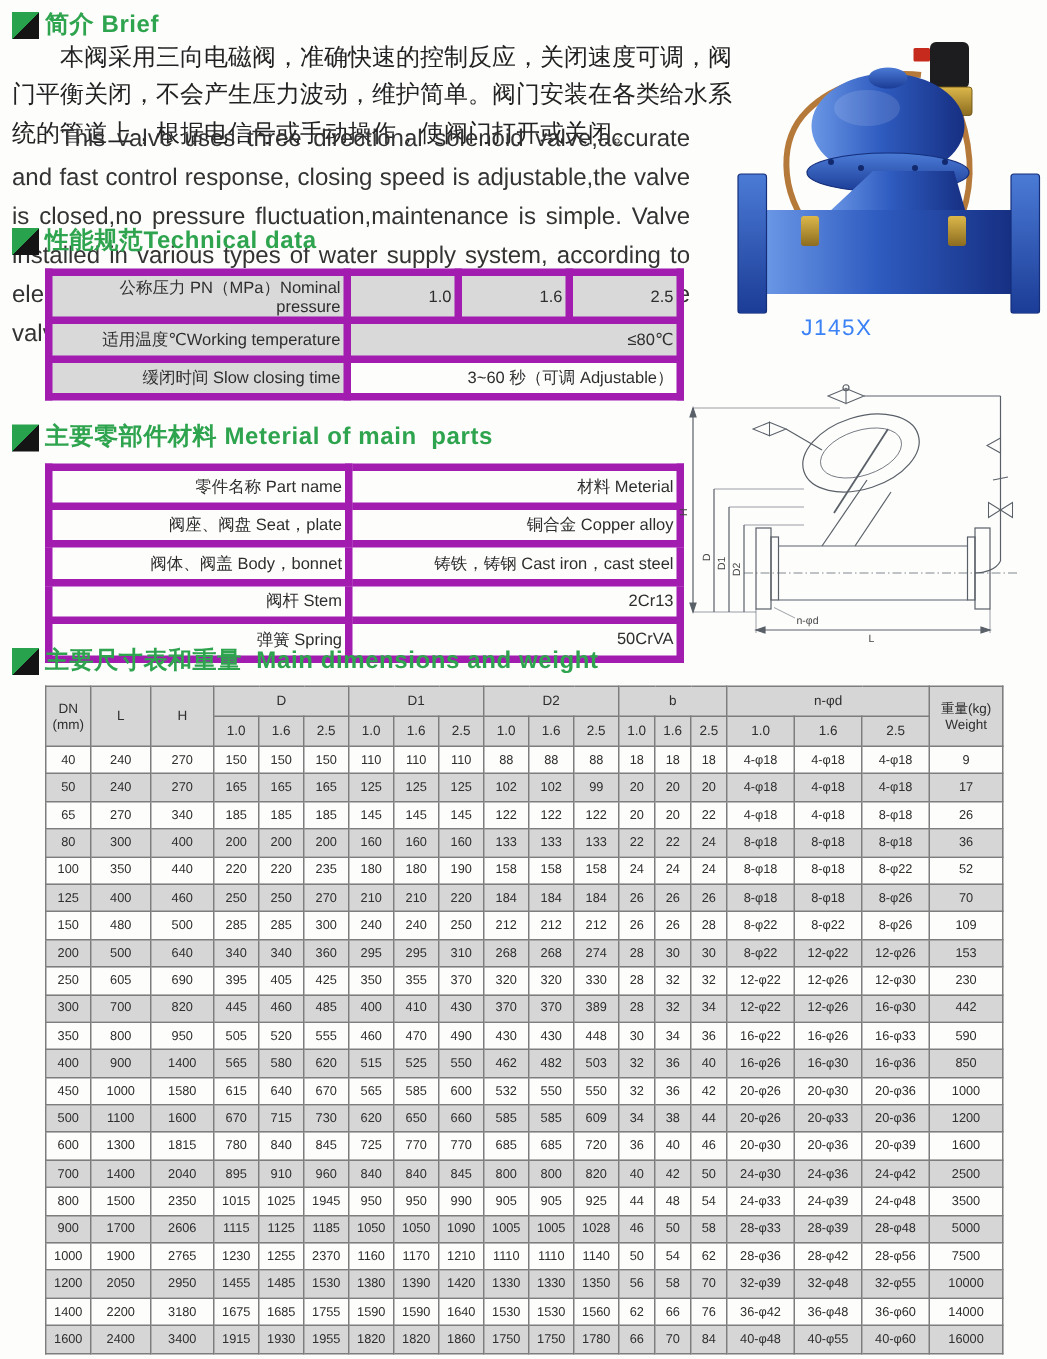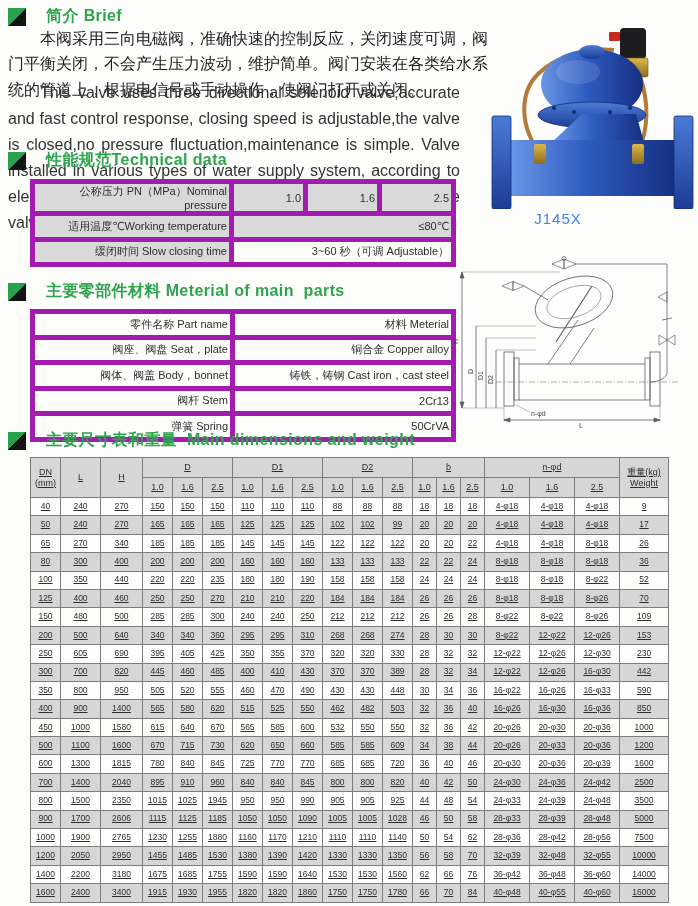--- a/index.html
+++ b/index.html
@@ -1,35 +1,35 @@
 <!DOCTYPE html>
 <html><head>
 <meta charset="utf-8">
 <style>
   html,body{margin:0;padding:0;}
   body{width:698px;height:906px;background:#fdfdfc;font-family:"Liberation Sans","DejaVu Sans",sans-serif;color:#2e2e2e;position:relative;overflow:hidden;}
   .page{position:absolute;inset:0;}
-  .sec-head{position:absolute;left:8px;display:flex;align-items:center;gap:20px;}
+  .sec-head{position:absolute;left:8px;display:flex;align-items:center;gap:4px;}
   .sq{width:18px;height:18px;background:linear-gradient(135deg,#28a24c 50%,#141414 50%);flex:0 0 auto;}
   .sec-title{font-size:16px;font-weight:bold;color:#2fa44e;letter-spacing:.4px;white-space:pre;}
   .zh{position:absolute;left:8px;top:26px;width:484px;margin:0;font-size:16px;line-height:1.58;text-indent:2em;color:#222;}
   .en{position:absolute;left:8px;top:80px;width:452px;margin:0;font-size:16px;line-height:1.62;text-indent:2em;text-align:justify;color:#333;}
   .photo{position:absolute;left:490px;top:24px;width:205px;height:185px;}
   .model{position:absolute;left:488px;top:210px;width:140px;text-align:center;font-size:15px;letter-spacing:1px;color:#3b82f6;}
   table{border-collapse:collapse;}
   
   .tech,.mat{position:absolute;left:30px;width:421px;table-layout:fixed;font-size:11px;}
   .tech{top:179px;}
   .mat{top:309px;}
   .tech td,.mat td,.mat th{border:5px solid #a21caf;text-align:right;vertical-align:middle;height:20.5px;padding:0 2px;font-weight:normal;}
   .tech{border:2px solid #2f2f2f;}
   .mat{border:2px solid #2f2f2f;}
   .shade{background:#d9d9d9;}
   
-  .dim{position:absolute;left:30px;top:457px;width:638px;table-layout:fixed;font-size:8.5px;border:1px solid #4d4d4d;text-decoration:underline;}
+  .dim{position:absolute;left:30px;top:457px;width:638px;table-layout:fixed;font-size:8.5px;border:1px solid #4d4d4d;}
   .dim th,.dim td{border:1px solid #7d7d7d;text-align:center;vertical-align:middle;padding:0;line-height:1.15;}
   .dim thead th{background:#d6d6d6;font-weight:normal;font-size:9px;height:19px;}
   .dim tbody tr{height:18.4px;}
   .dim tbody tr.alt td{background:#d6d6d6;}
   .draw{position:absolute;left:452px;top:256px;width:244px;height:174px;}
   .dimlbl{font-size:7px;fill:#444;font-family:"Liberation Sans",sans-serif;}
 </style>
 </head>
 <body>
 
@@ -644,21 +644,21 @@
           <td>28-φ39</td>
           <td>28-φ48</td>
           <td>5000</td>
         </tr>
         <tr>
           <td>1000</td>
           <td>1900</td>
           <td>2765</td>
           <td>1230</td>
           <td>1255</td>
-          <td>1880</td>
+          <td>2370</td>
           <td>1160</td>
           <td>1170</td>
           <td>1210</td>
           <td>1110</td>
           <td>1110</td>
           <td>1140</td>
           <td>50</td>
           <td>54</td>
           <td>62</td>
           <td>28-φ36</td>

